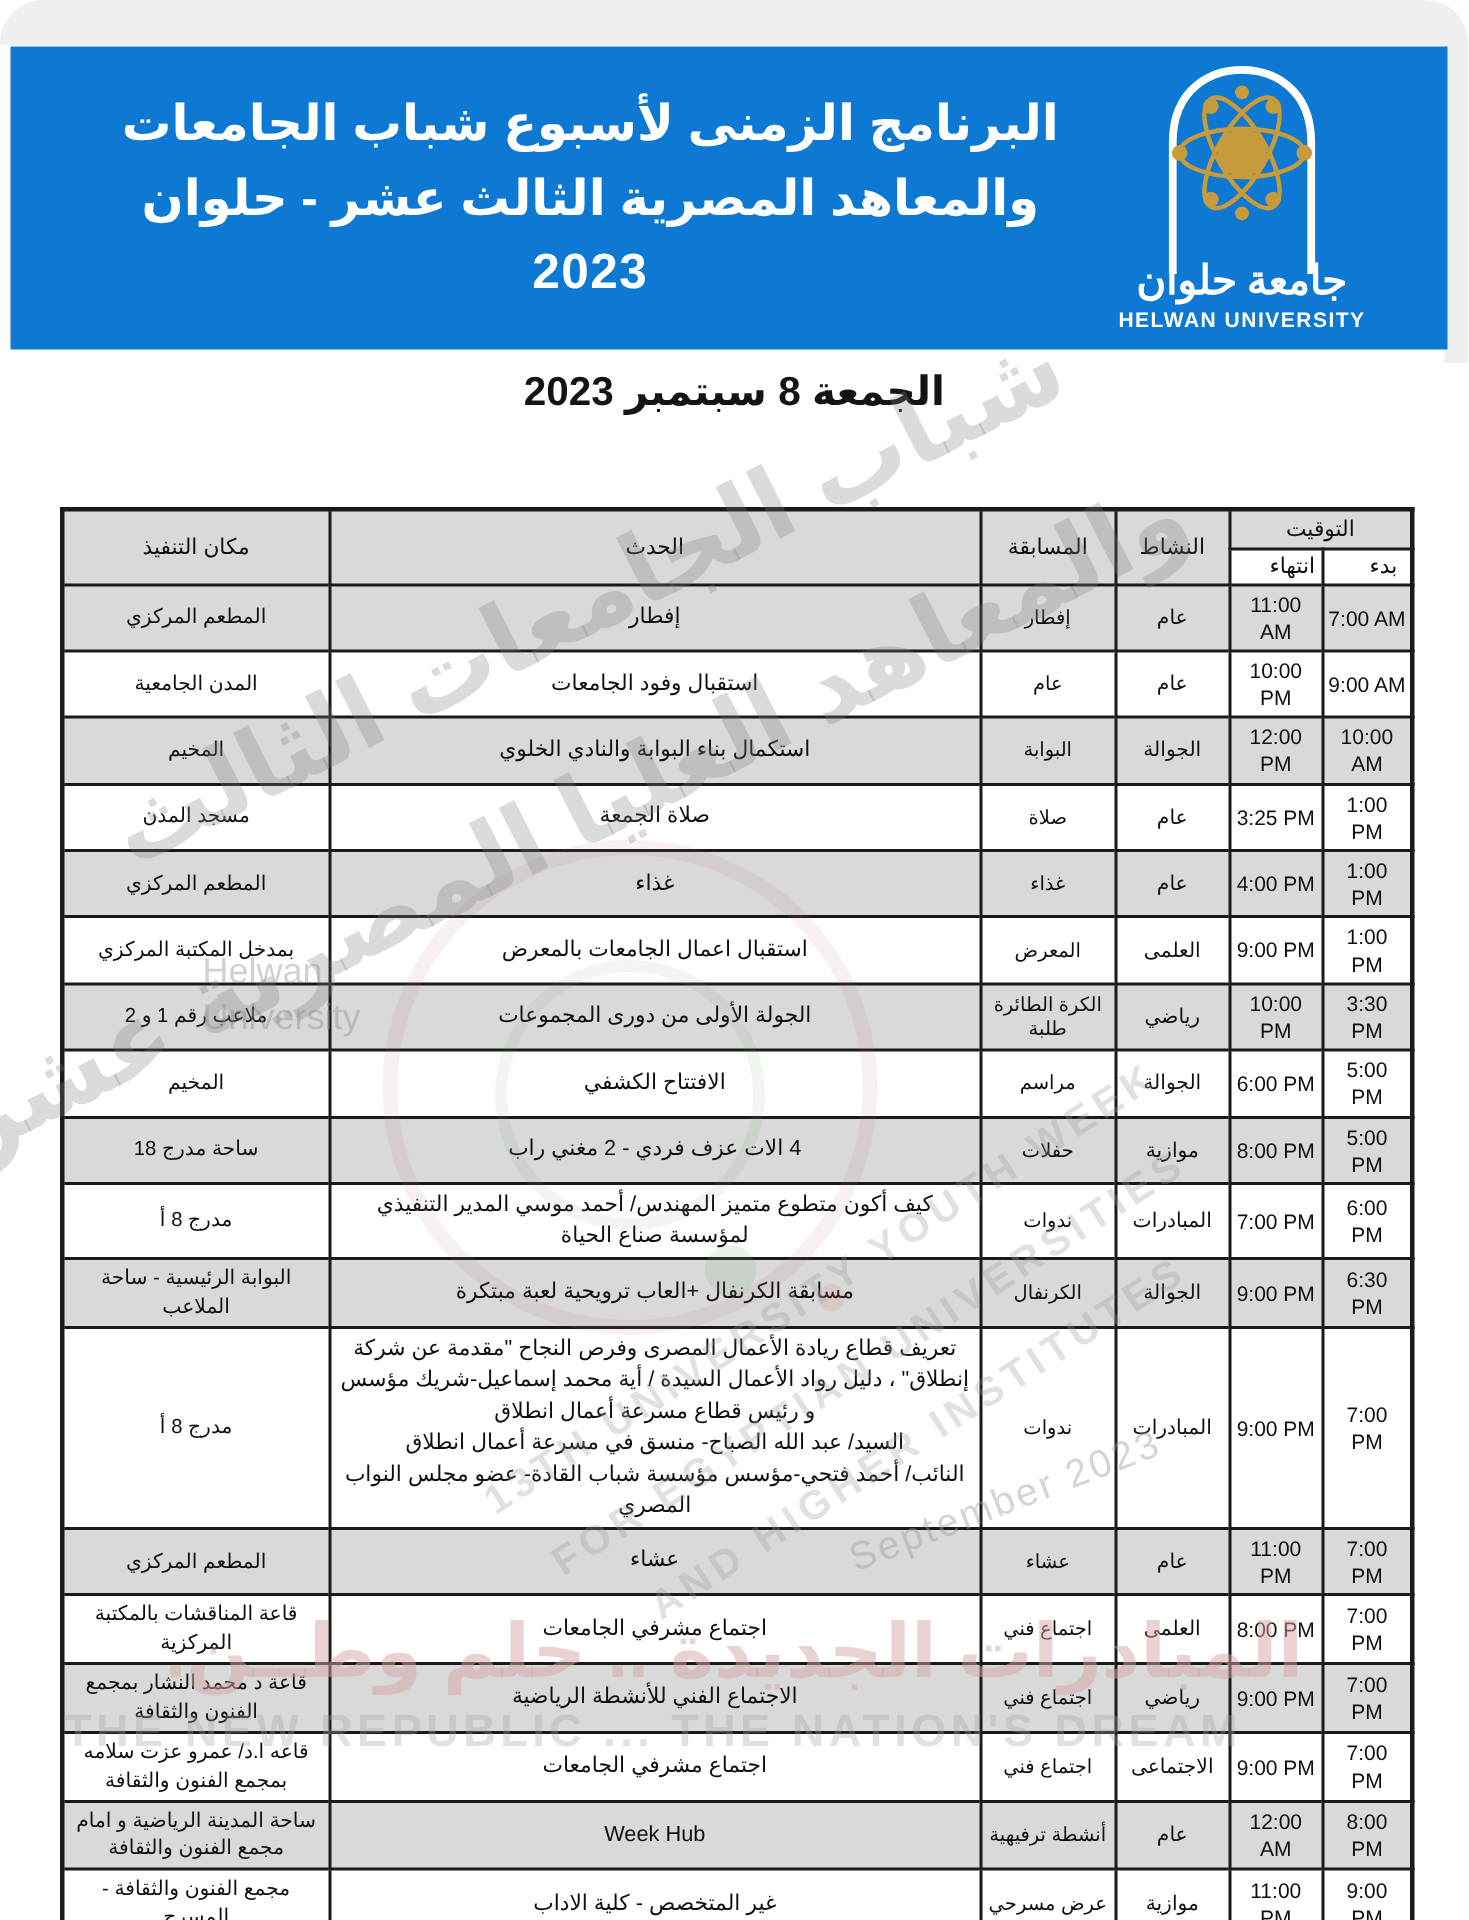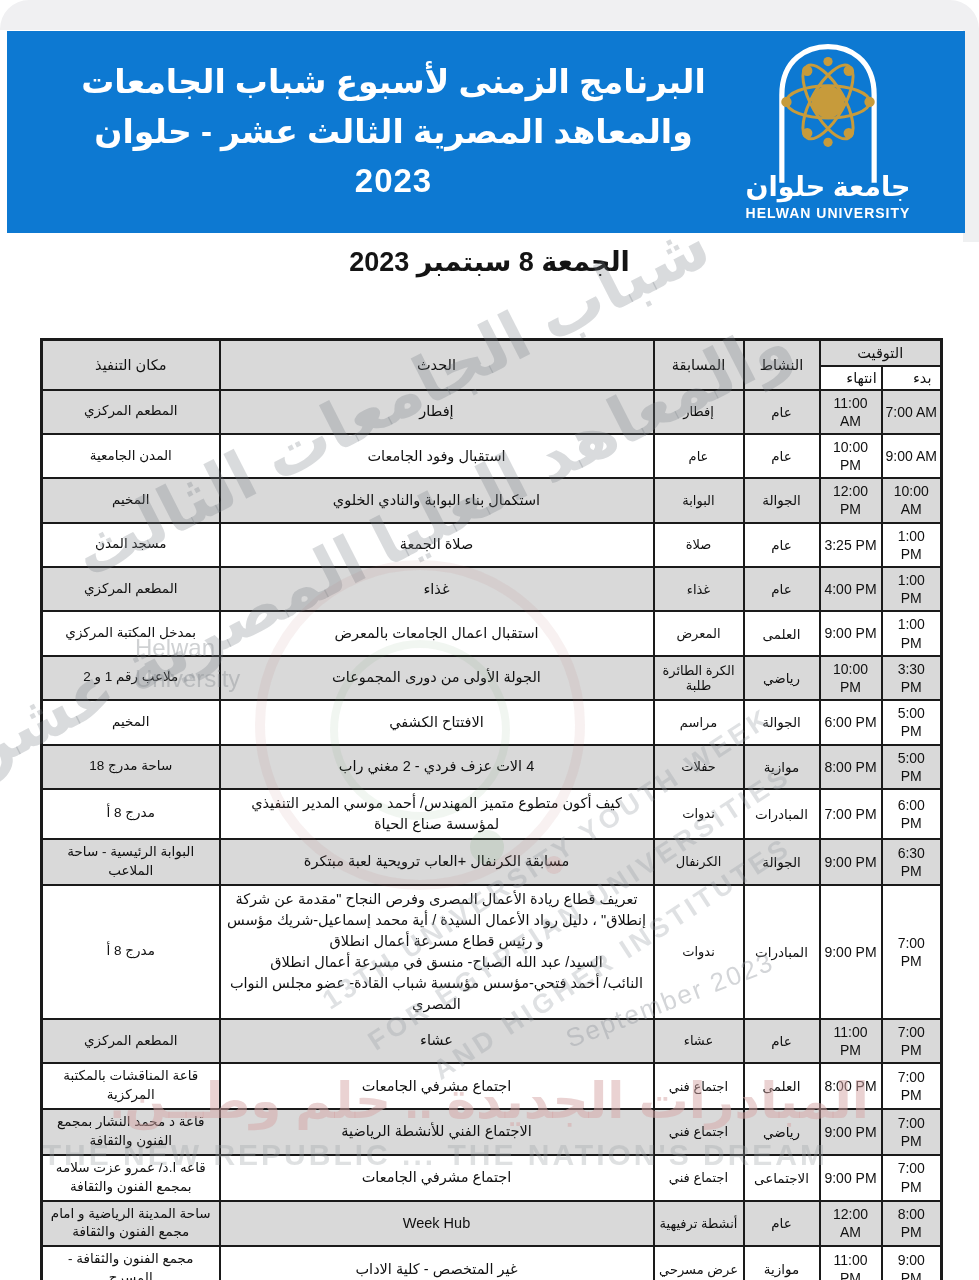--- a/index.html
+++ b/index.html
@@ -11,21 +11,21 @@
   .right-strip { position:absolute; left:963px; top:30px; width:16px; height:212px; background:#eff0f1; }
 
   
   .banner { position:absolute; left:7px; top:31px; width:958px; height:202px; background:#0d79d2; }
   .banner-title { position:absolute; right:210px; left:25px; top:26px; text-align:center;
                   color:#ffffff; font-weight:bold; font-size:33px; line-height:1.5; direction:rtl; }
   .banner-title .yr { letter-spacing:1px; }
 
   .logo { position:absolute; right:42px; top:4px; width:190px; text-align:center; color:#fff; }
   .logo svg { display:block; margin:0 auto; }
-  .logo-arabic { font-size:27px; font-weight:bold; margin-top:-14px; direction:rtl; }
+  .logo-arabic { font-size:27px; font-weight:bold; margin-top:-14px; direction:rtl;font-family:Liberation Serif, serif; }
   .logo-english { font-size:14px; font-weight:bold; letter-spacing:1px; margin-top:2px; white-space:nowrap; }
 
   
   .date-heading { position:absolute; left:0; top:246px; width:979px; text-align:center;
                   font-size:27px; font-weight:bold; color:#141414; direction:rtl; }
 
   
   .schedule { position:absolute; left:40px; top:338px; width:900px; z-index:2; }
   table { width:900px; border-collapse:collapse; table-layout:fixed; direction:rtl;
           border:3px solid #1a1a1a; }

